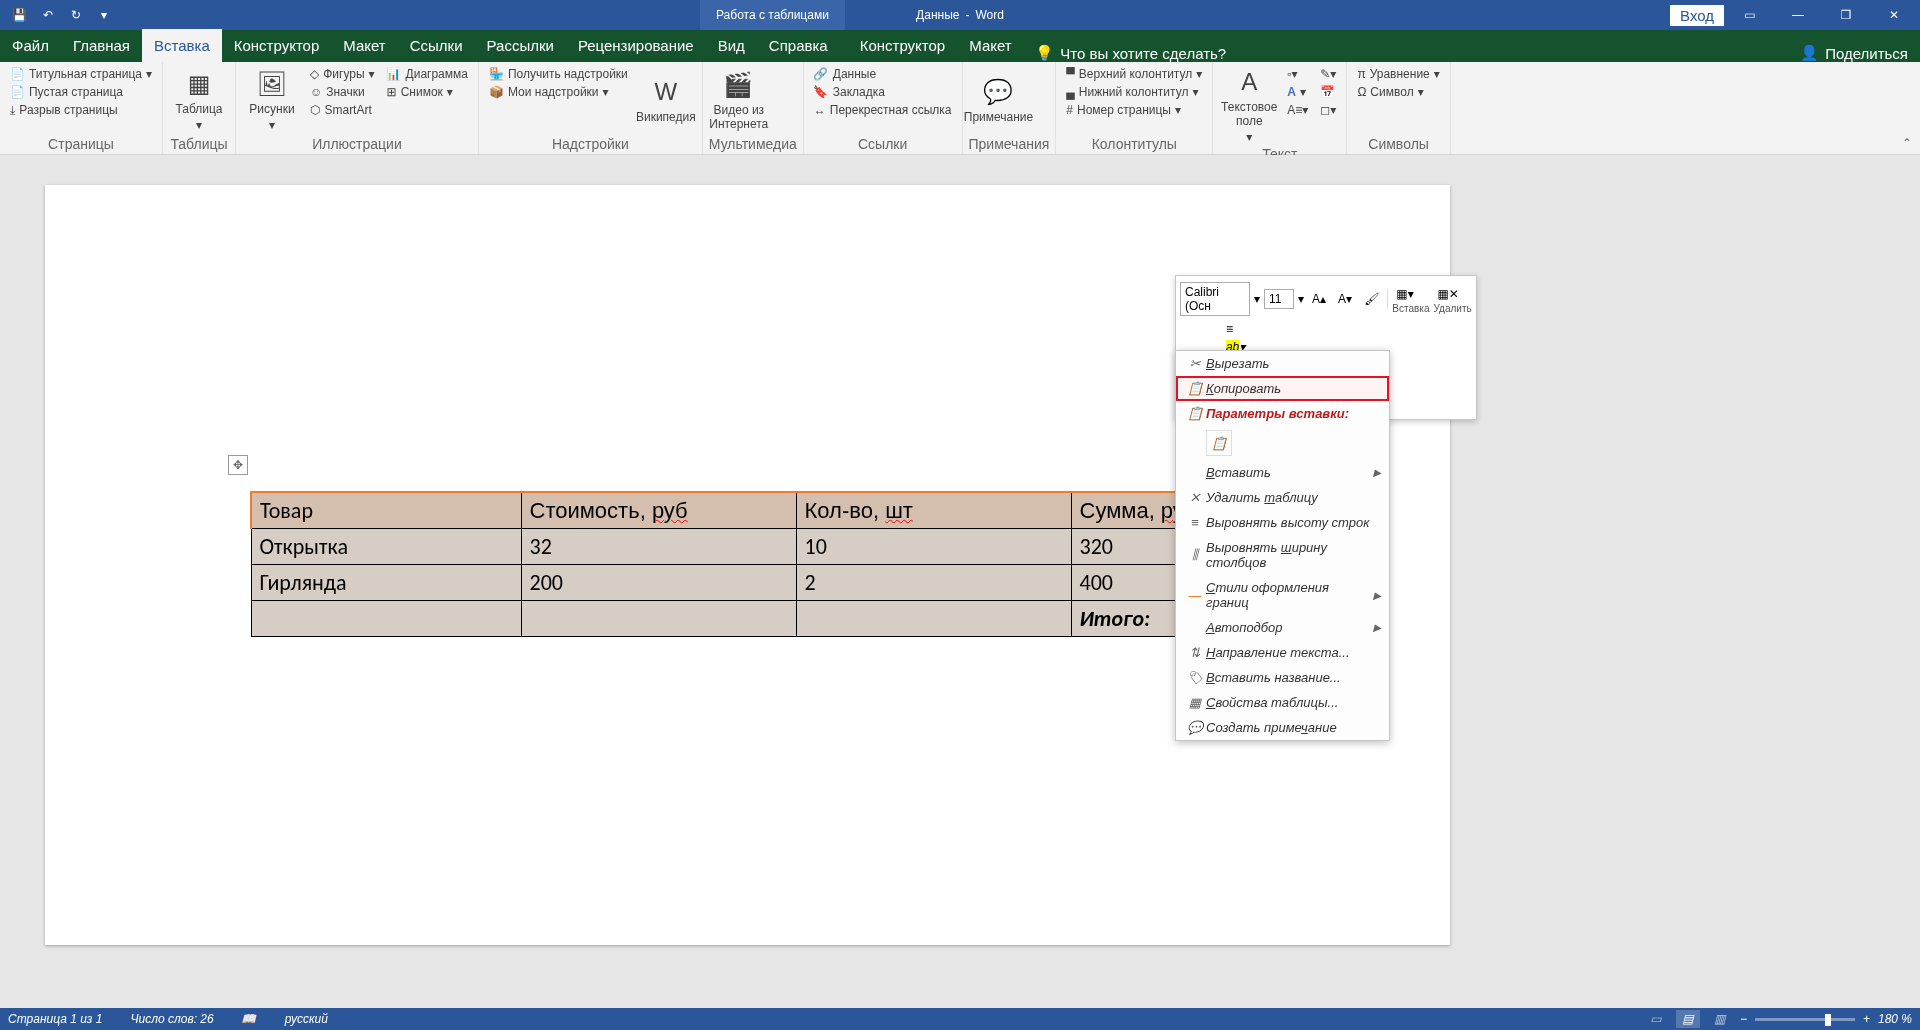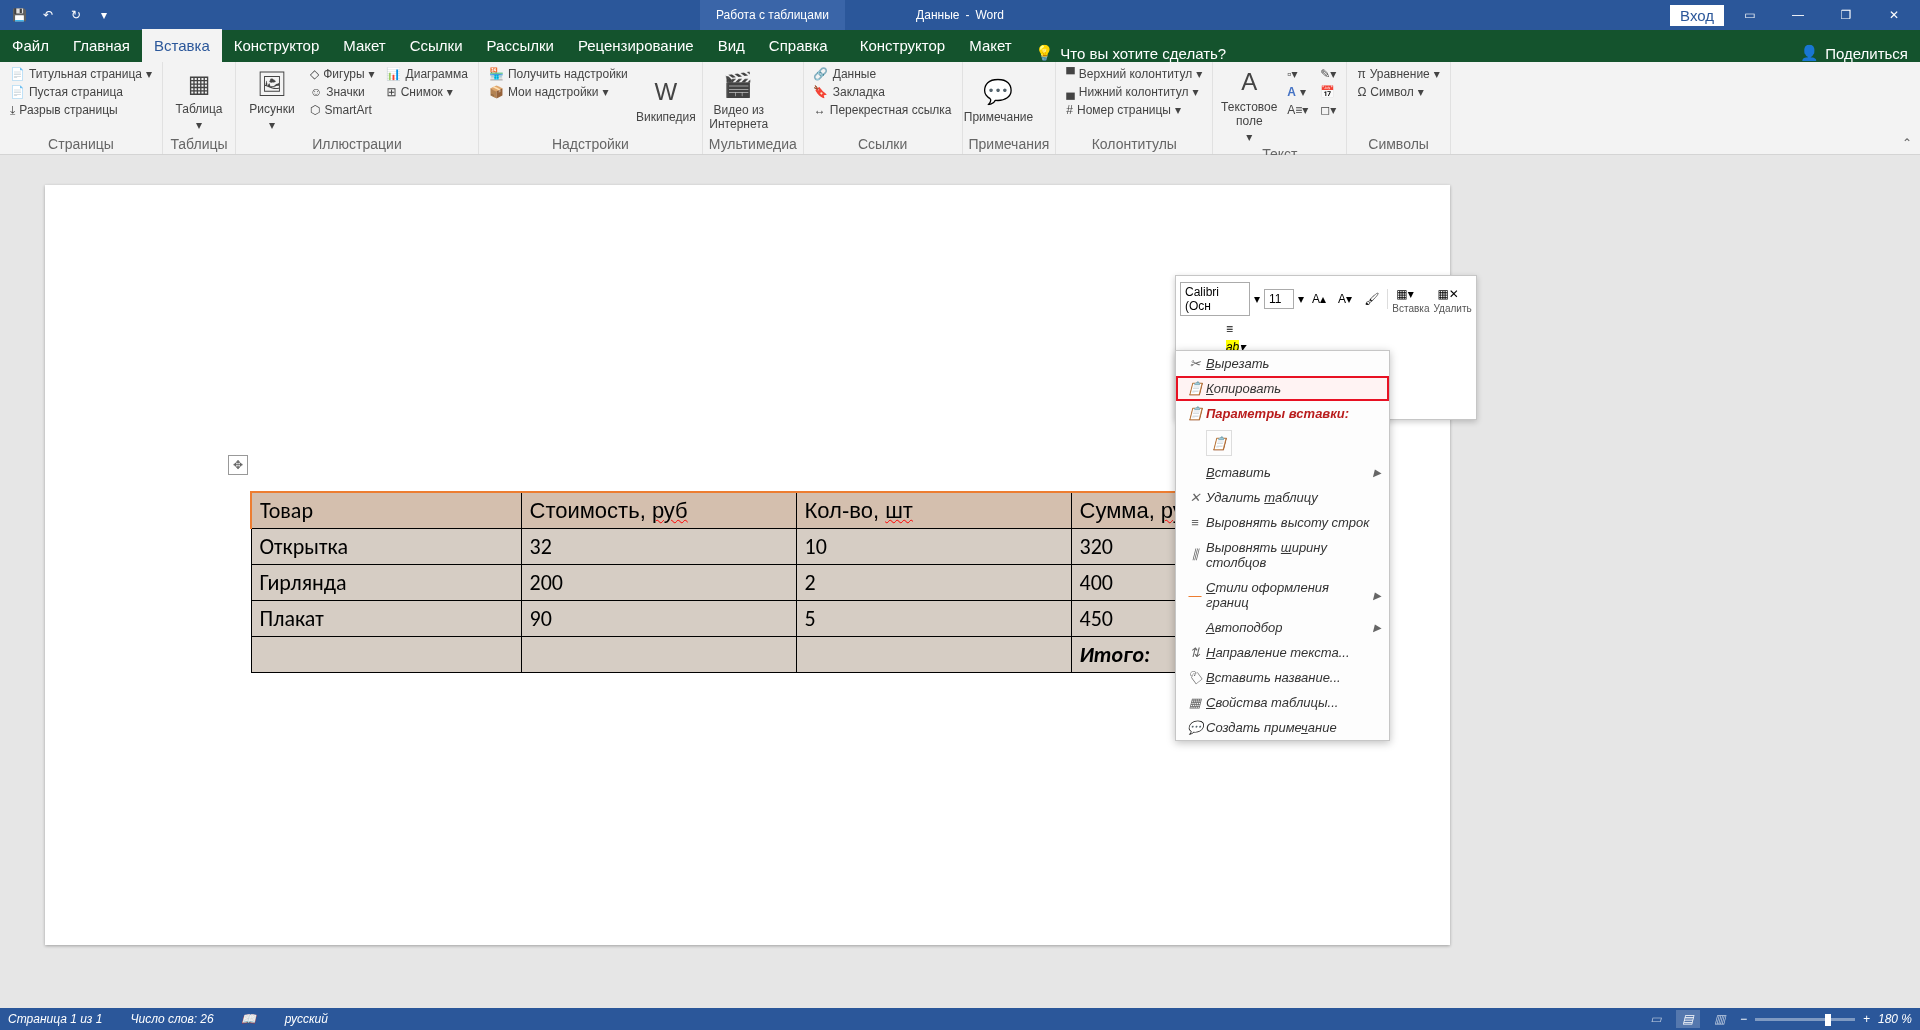--- a/index.html
+++ b/index.html
@@ -348,26 +348,20 @@
       <td>10</td>
       <td>320</td>
     </tr>
     <tr>
       <td>Гирлянда</td>
       <td>200</td>
       <td>2</td>
       <td>400</td>
     </tr>
     <tr>
-      <td>Плакат</td>
-      <td>90</td>
-      <td>5</td>
-      <td>450</td>
-    </tr>
-    <tr>
       <td></td>
       <td></td>
       <td></td>
       <td class="total-label">Итого:</td>
     </tr>
   </tbody>
     </table>
 
   
   <div class="mini-toolbar" style="left:1175px; top:120px;">

